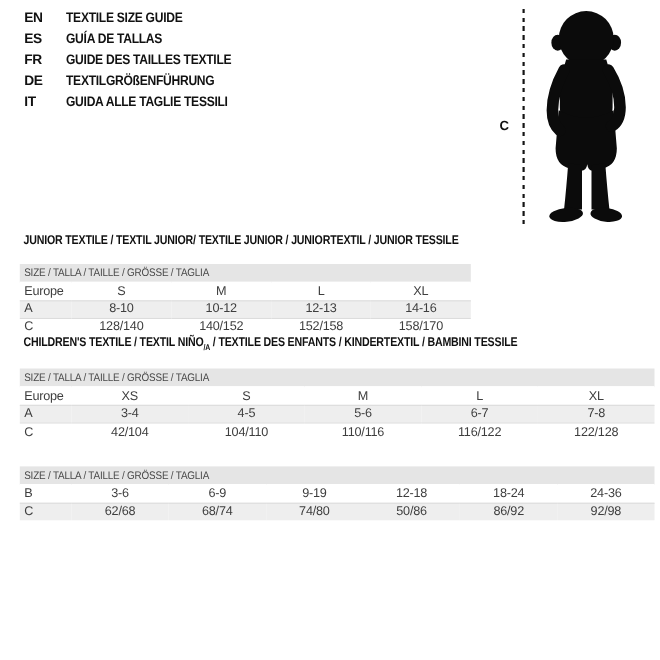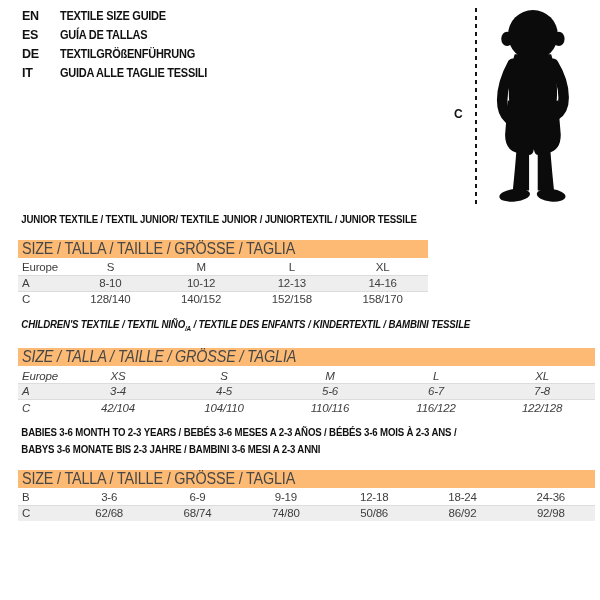--- a/index.html
+++ b/index.html
@@ -18,35 +18,35 @@
   
   .measure-line { position:absolute; left:475px; top:8px; width:2px; height:199px;
     background:repeating-linear-gradient(180deg,#151515 0 4px,transparent 4px 8px); }
   .measure-label { position:absolute; left:454px; top:107px; font-weight:700;
     font-size:12px; color:#111; }
   .baby-svg { position:absolute; left:483px; top:6px; }
 
   
   .tbl { position:absolute; left:18px; }
   .t1 { top:211px; width:410px; }
-  .t2 { top:316px; width:577px;font-style:italic; }
+  .t2 { top:304px; width:577px; }
   .t3 { top:424px; width:577px; }
   .tbl-title { font-size:11.5px; font-weight:700; color:#101010; white-space:nowrap;
     letter-spacing:-0.2px; line-height:16px; padding-left:4px;
     transform:scaleX(0.84); transform-origin:0 0; }
   .t1 .tbl-title { margin-bottom:13px; }
   .t2 .tbl-title { margin-bottom:11px; }
   .t3 .title-wrap { margin-bottom:13px; }
   .t3 .tbl-title { line-height:16px; margin-bottom:1px; }
   .tsub { font-size:7.5px; vertical-align:sub; }
 
   table { width:100%; border-collapse:collapse; table-layout:fixed; }
   col.lbl-col { width:47px; }
-  th.bar { background:#fdba74; height:17px; text-align:left; font-weight:400;
-    color:#474747; font-size:16px; padding-left:4px; border-bottom:2px solid #fff; }
+  th.bar { background:#e5e5e5; height:17px; text-align:left; font-weight:400;
+    color:#474747; font-size:10px; padding-left:4px; border-bottom:2px solid #fff; }
   th.bar .bar-inner { display:inline-block; white-space:nowrap; letter-spacing:-0.2px;
     transform:scaleX(0.9); transform-origin:0 50%; }
   tbody td { height:16px; font-size:11.5px; color:#3e3e3e; text-align:center;
     letter-spacing:-0.2px; }
   td.lbl { text-align:left; padding-left:4px; }
   tbody tr:nth-child(even) { background:#eeeeee; }
   tbody tr + tr { border-top:1px solid #dcdcdc; }
 
   
   .footnotes { position:absolute; left:22px; top:536px; }
@@ -60,20 +60,24 @@
 <div class="canvas">
 
   <div class="lang-block">
     <div class="lang-row">
       <span class="lang-code">EN</span>
       <span class="lang-label">TEXTILE SIZE GUIDE</span>
     </div>
     <div class="lang-row">
       <span class="lang-code">ES</span>
       <span class="lang-label">GUÍA DE TALLAS</span>
+    </div>
+    <div class="lang-row">
+      <span class="lang-code">FR</span>
+      <span class="lang-label">GUIDE DES TAILLES TEXTILE</span>
     </div>
     <div class="lang-row">
       <span class="lang-code">DE</span>
       <span class="lang-label">TEXTILGRÖßENFÜHRUNG</span>
     </div>
     <div class="lang-row">
       <span class="lang-code">IT</span>
       <span class="lang-label">GUIDA ALLE TAGLIE TESSILI</span>
     </div>
   </div>
@@ -184,24 +188,20 @@
           <td>104/110</td>
           <td>110/116</td>
           <td>116/122</td>
           <td>122/128</td>
         </tr>
       </tbody>
     </table>
   </section>
 
   <section class="tbl t3">
-    <div class="title-wrap">
-      <div class="tbl-title">BABIES 3-6 MONTH TO 2-3 YEARS / BEBÉS 3-6 MESES A 2-3 AÑOS / BÉBÉS 3-6 MOIS À 2-3 ANS /</div>
-      <div class="tbl-title">BABYS 3-6 MONATE BIS 2-3 JAHRE / BAMBINI 3-6 MESI A 2-3 ANNI</div>
-    </div>
     <table>
       <colgroup>
           <col class="lbl-col">
           <col>
           <col>
           <col>
           <col>
           <col>
           <col>
         </colgroup>

